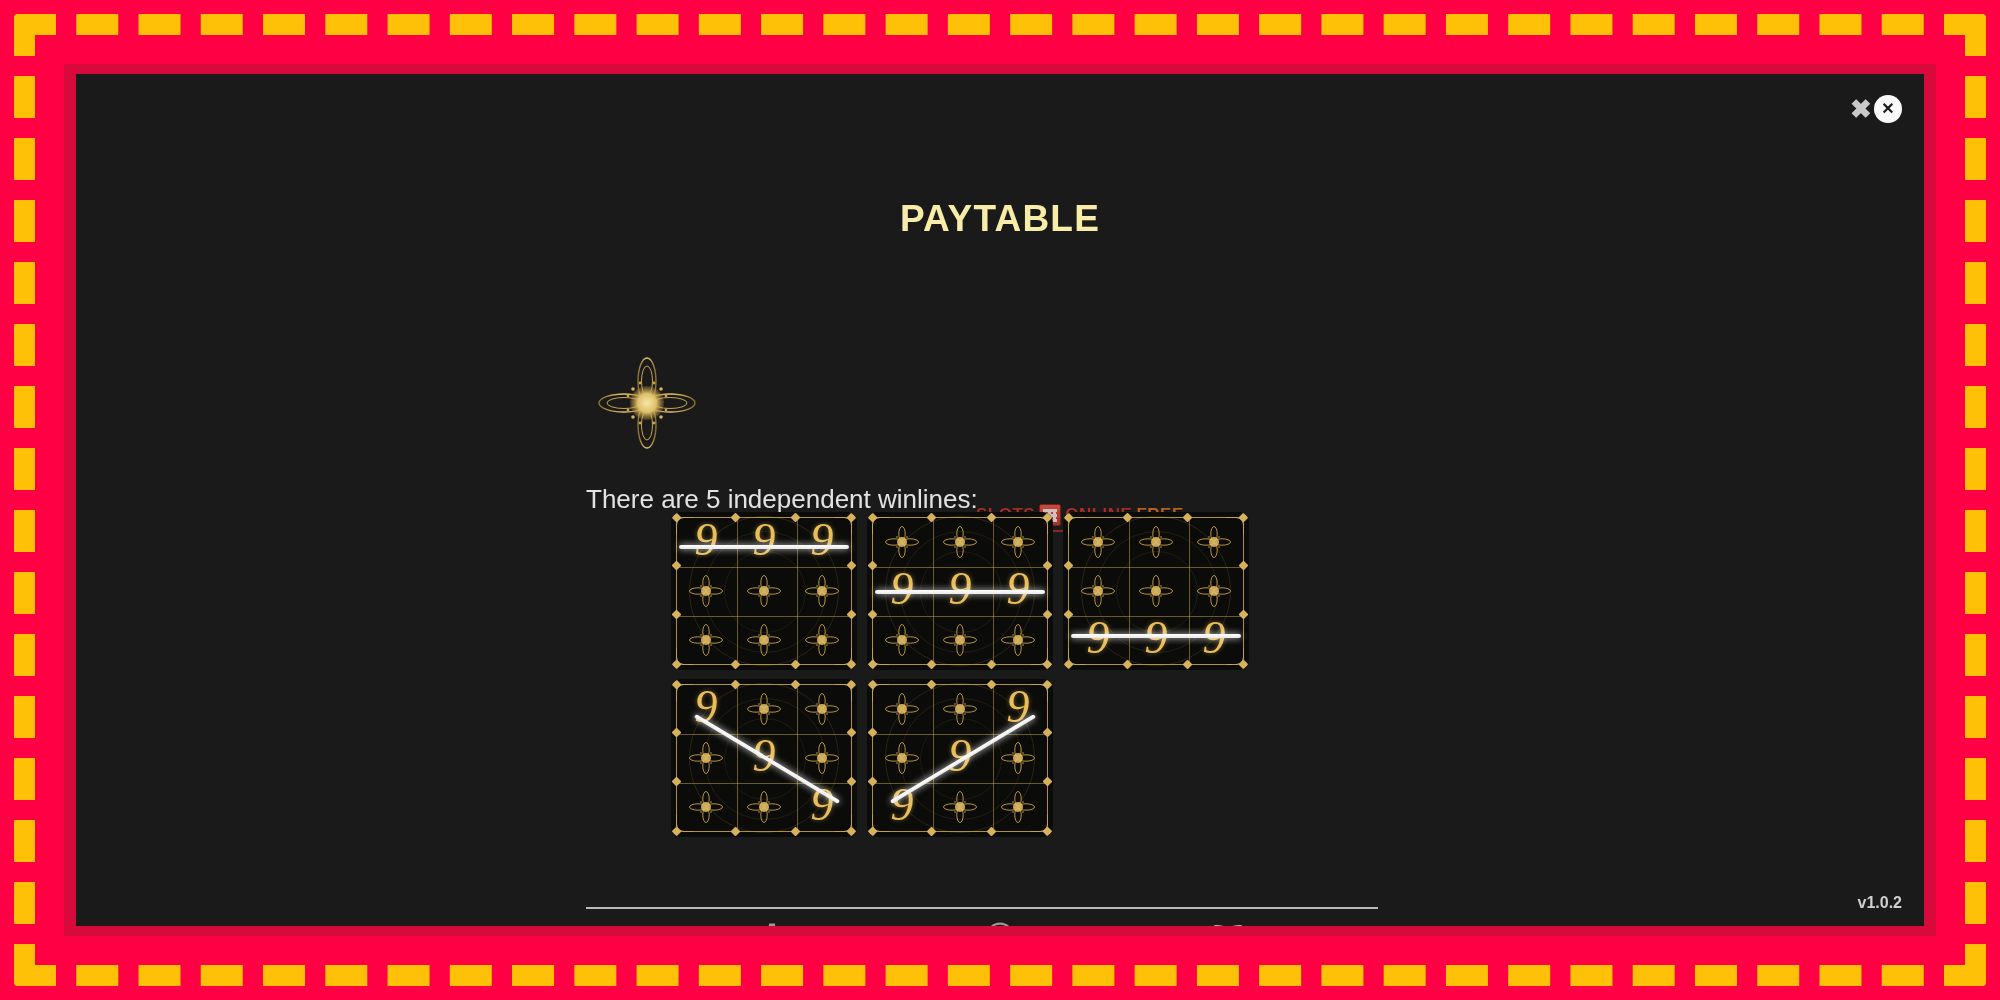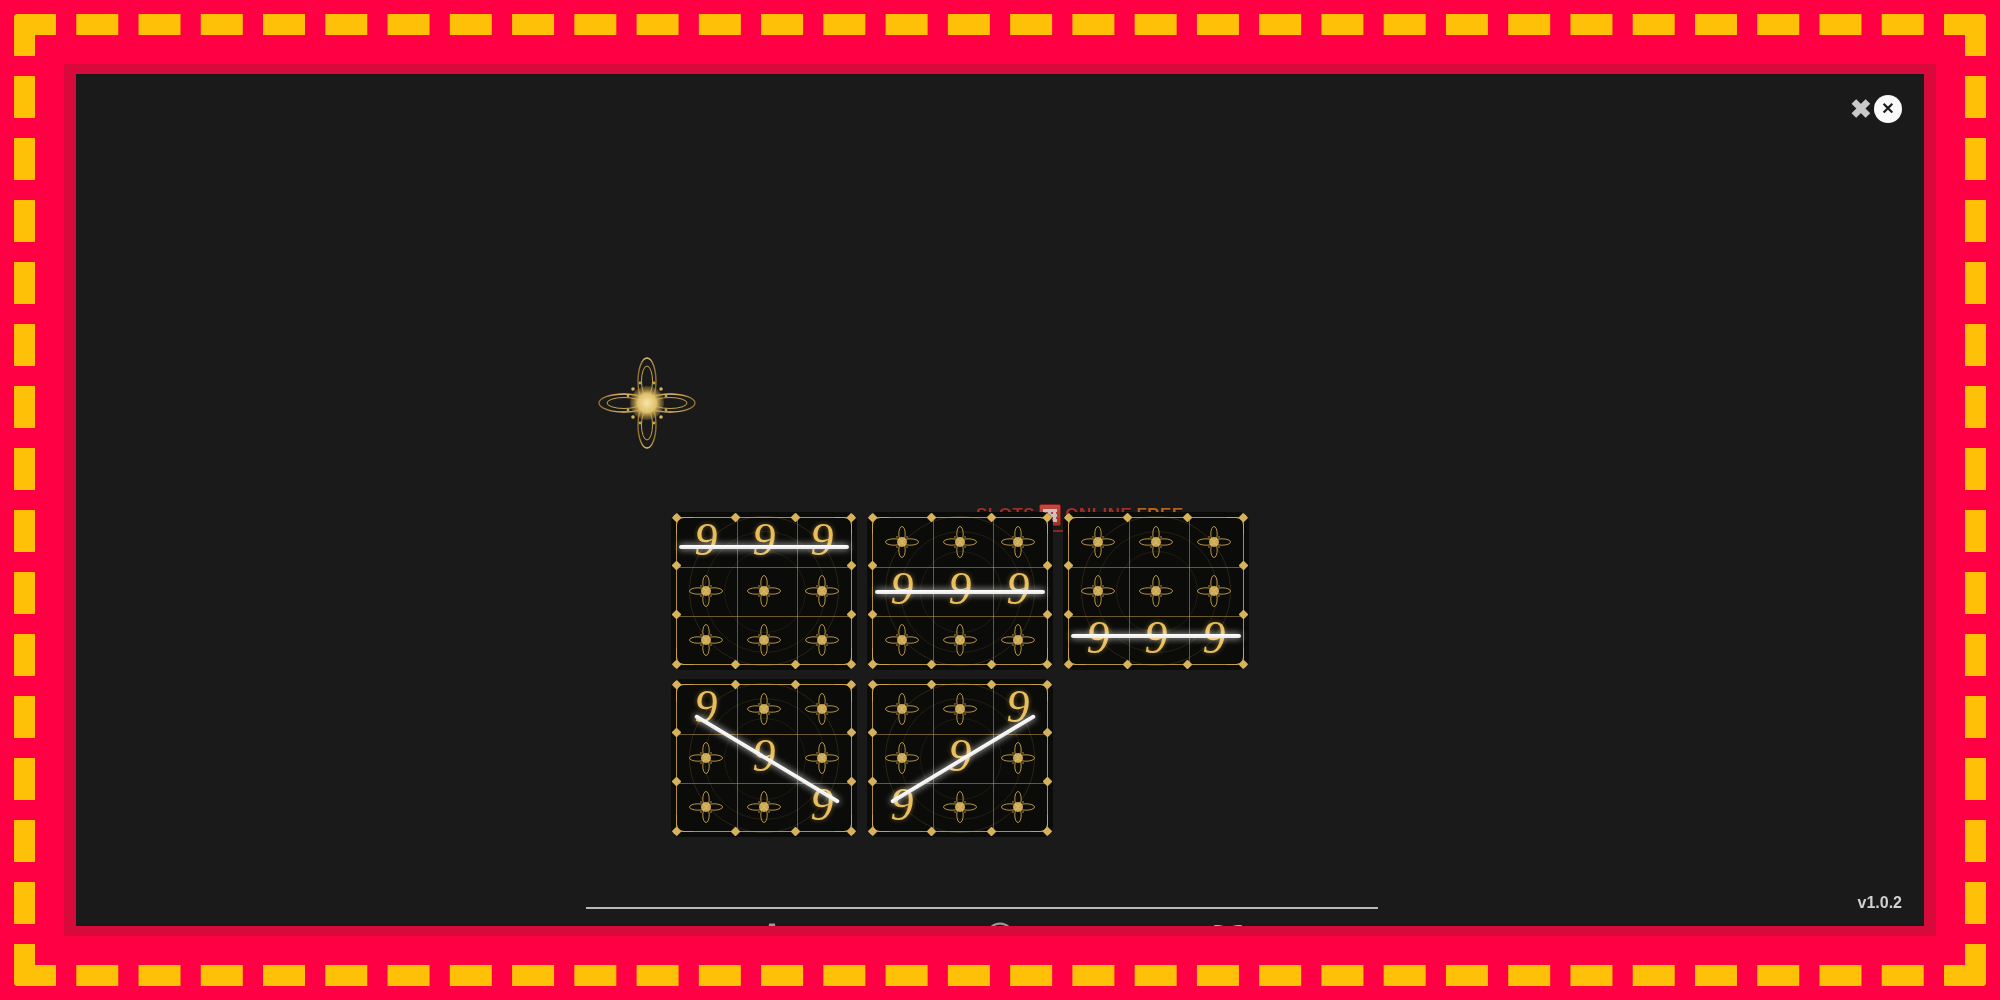--- a/index.html
+++ b/index.html
@@ -328,20 +328,21 @@
   <div id="frame-dashes"></div>
   <div id="frame-inner-red"></div>
 
   <div id="game-screen">
 
     <div id="close-btn">
       <div id="close-x-shape">✖</div>
       <div id="close-circle">✕</div>
     </div>
 
+    <div id="paytable-title">PAYTABLE</div>
 
 
     <div id="pip-symbol-wrap">
       <svg width="100" height="92" viewBox="0 0 100 92">
         <defs>
           <radialGradient id="pipCore" cx="50%" cy="50%" r="50%">
             <stop offset="0%" stop-color="#f5e6a8"></stop>
             <stop offset="55%" stop-color="#e0c06a"></stop>
             <stop offset="100%" stop-color="#b08f3e" stop-opacity="0.25"></stop>
           </radialGradient>
@@ -373,20 +374,21 @@
         <circle cx="57" cy="66" r="1.4" fill="#c9a34a"></circle>
         <circle cx="31" cy="39" r="1.4" fill="#c9a34a"></circle>
         <circle cx="69" cy="39" r="1.4" fill="#c9a34a"></circle>
         <circle cx="31" cy="53" r="1.4" fill="#c9a34a"></circle>
         <circle cx="69" cy="53" r="1.4" fill="#c9a34a"></circle>
 
         <circle cx="50" cy="46" r="17" fill="url(#pipCore)"></circle>
       </svg>
     </div>
 
+    <div id="winlines-text" class="body-text">There are 5 independent winlines:</div>
 
     <div id="watermark">
       <span class="wm-text">SLOTS</span>
       <span class="wm-icon"></span>
       <span class="wm-text">ONLINE</span>
       <span class="wm-text wm-free">FREE</span>
       <span class="wm-underline"></span>
     </div>
 
     <div id="grids-row-1">

